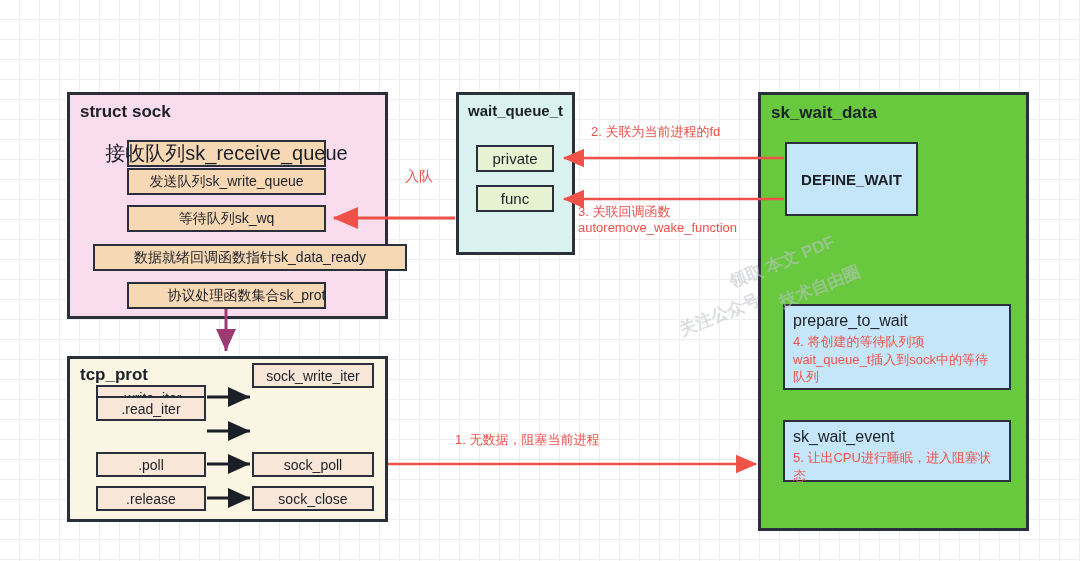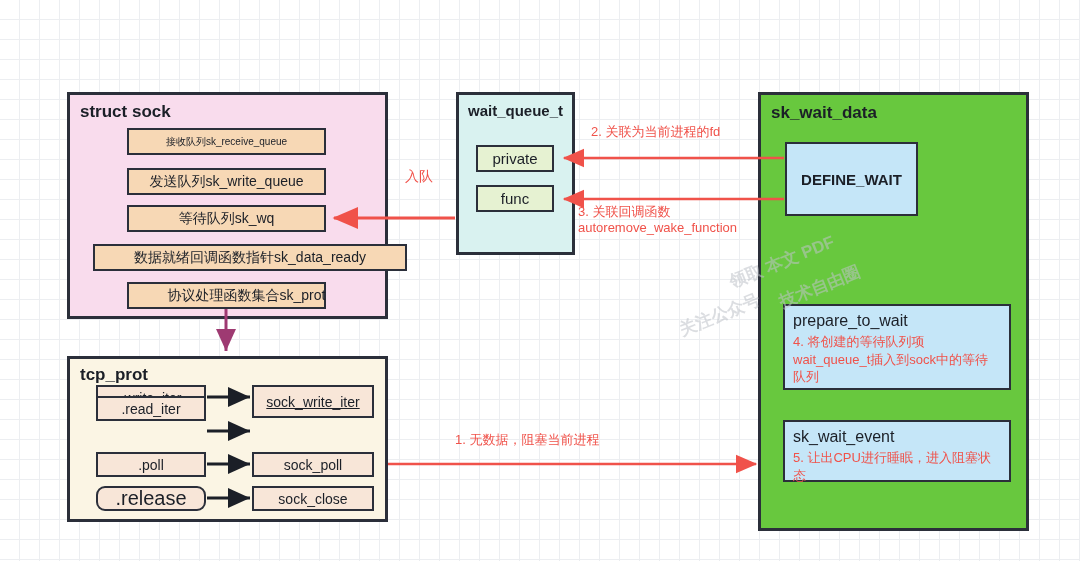--- a/index.html
+++ b/index.html
@@ -96,21 +96,21 @@
   }
 </style>
 </head>
 <body>
 
 <div id="canvas">
 
   <div class="group pink-group" style="left:67px;top:92px;width:321px;height:227px;">
     <span class="title" style="left:10px;top:7px;font-size:17px;">struct sock</span>
   </div>
-  <div class="node tan-node" style="left:127px;top:128px;width:199px;height:27px;font-size:10px;">
+  <div class="node tan-node" style="left:127px;top:140px;width:199px;height:27px;font-size:20px;">
       <span>接收队列sk_receive_queue</span>
     </div>
   <div class="node tan-node" style="left:127px;top:168px;width:199px;height:27px;font-size:14px;">
       <span>发送队列sk_write_queue</span>
     </div>
   <div class="node tan-node" style="left:127px;top:205px;width:199px;height:27px;font-size:14px;">
       <span>等待队列sk_wq</span>
     </div>
   <div class="node tan-node" style="left:93px;top:244px;width:314px;height:27px;font-size:14px;">
       <span>数据就绪回调函数指针sk_data_ready</span>
@@ -119,36 +119,36 @@
       <span>协议处理函数集合sk_prot</span>
     </div>
 
   <div class="group cream-group" style="left:67px;top:356px;width:321px;height:166px;">
     <span class="title" style="left:10px;top:6px;font-size:17px;">tcp_prot</span>
   </div>
 
   <div class="node cream-node" style="left:96px;top:385px;width:110px;height:25px;font-size:14px;">
       <span>.write_iter</span>
     </div>
-  <div class="node cream-node" style="left:252px;top:385px;width:122px;height:33px;font-size:14px;text-decoration:underline;">
+  <div class="node cream-node" style="left:252px;top:363px;width:122px;height:25px;font-size:14px;">
       <span>sock_write_iter</span>
     </div>
 
   <div class="node cream-node" style="left:96px;top:396px;width:110px;height:25px;font-size:14px;">
       <span>.read_iter</span>
     </div>
 
   <div class="node cream-node" style="left:96px;top:452px;width:110px;height:25px;font-size:14px;">
       <span>.poll</span>
     </div>
   <div class="node cream-node" style="left:252px;top:452px;width:122px;height:25px;font-size:14px;">
       <span>sock_poll</span>
     </div>
 
-  <div class="node cream-node" style="left:96px;top:486px;width:110px;height:25px;font-size:20px;border-radius:9px;">
+  <div class="node cream-node" style="left:96px;top:486px;width:110px;height:25px;font-size:14px;">
       <span>.release</span>
     </div>
   <div class="node cream-node" style="left:252px;top:486px;width:122px;height:25px;font-size:14px;">
       <span>sock_close</span>
     </div>
 
   <div class="group cyan-group" style="left:456px;top:92px;width:119px;height:163px;">
     <span class="title" style="left:9px;top:7px;font-size:15px;">wait_queue_t</span>
   </div>
   <div class="node lgreen-node" style="left:476px;top:145px;width:78px;height:27px;font-size:15px;">

